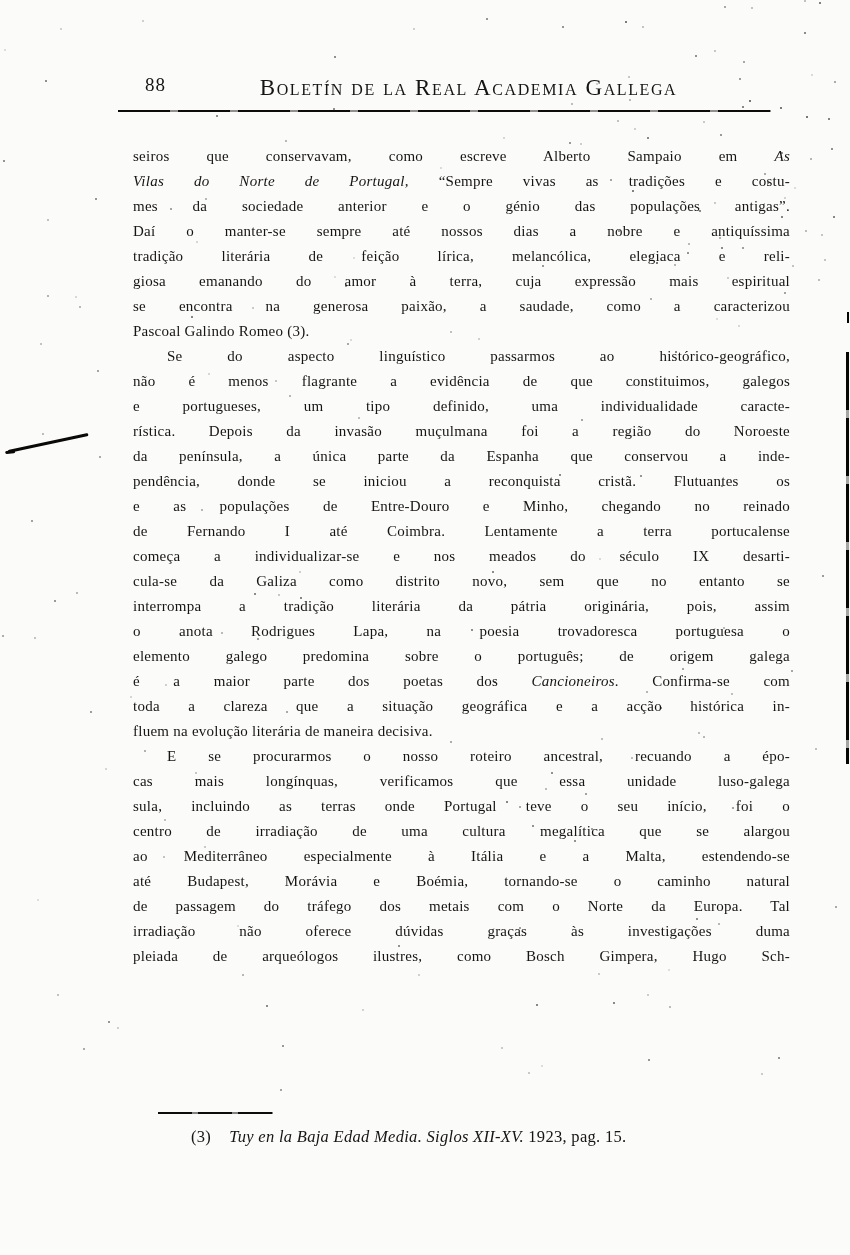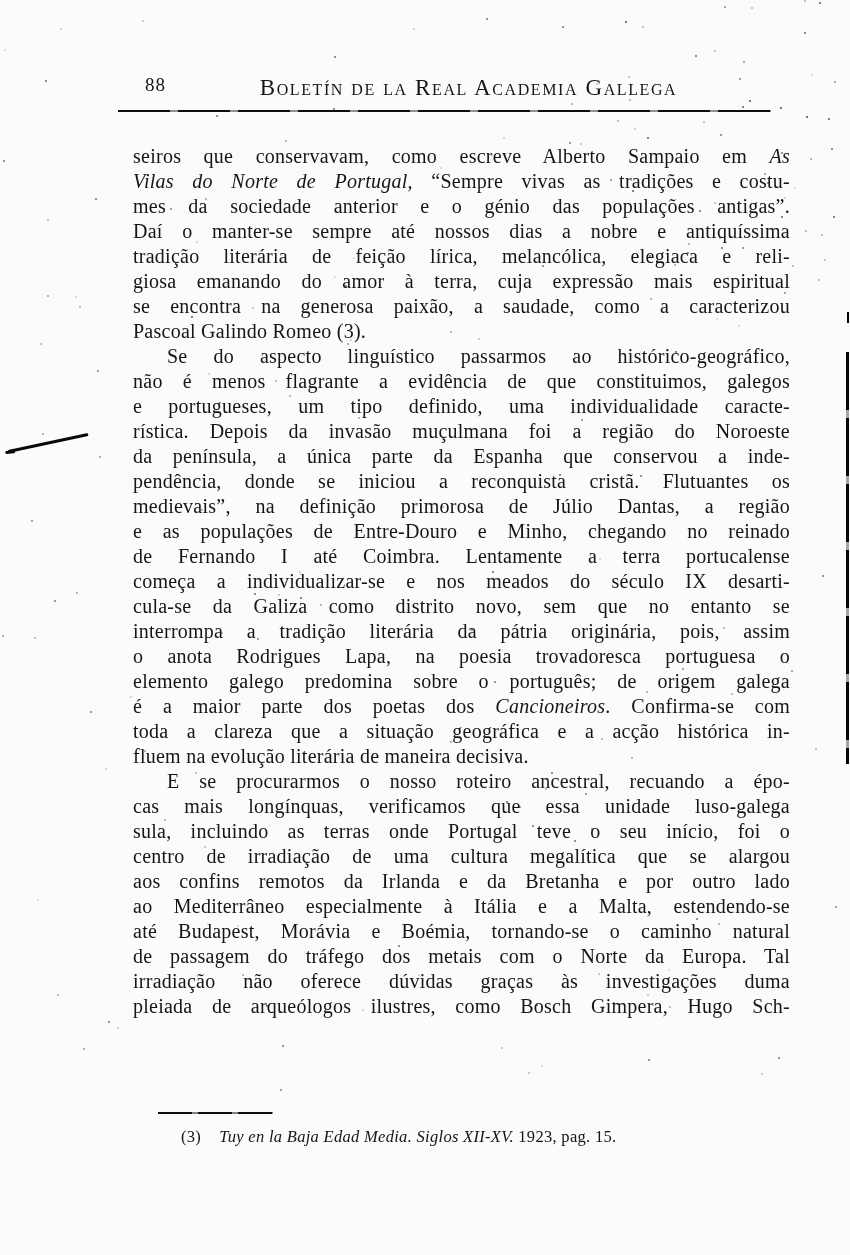--- a/index.html
+++ b/index.html
@@ -38,21 +38,21 @@
     box-sizing:border-box;
     white-space:nowrap;
   }
   .header-rule{
     position:absolute;left:118px;top:110px;width:653px;height:2px;
     background:repeating-linear-gradient(90deg,#0e0c0b 0 52px,rgba(14,12,11,.45) 52px 60px);
   }
   
   .body-text{
     position:absolute;left:133px;top:144px;width:657px;
-    font-size:20px;
+    font-size:15px;
     letter-spacing:.25px;
   }
   .paragraph{margin:0;padding:0;}
   .line{
     height:25px;line-height:25px;
     text-align:justify;
     -moz-text-align-last:justify;
     text-align-last:justify;
     overflow:hidden;
     white-space:normal;
@@ -62,21 +62,21 @@
     text-align-last:left;
   }
   .line.indent{text-indent:34px;}
   .line i{font-style:italic;}
   
   .footnote-sep{
     position:absolute;left:158px;top:1112px;width:115px;height:2px;
     background:repeating-linear-gradient(90deg,#0e0c0b 0 34px,rgba(14,12,11,.5) 34px 40px);
   }
   .footnote{
-    position:absolute;left:124px;top:1126px;width:657px;
+    position:absolute;left:134px;top:1126px;width:657px;
     font-size:16.5px;letter-spacing:.3px;line-height:22px;
   }
   .footnote .fn-marker{padding-left:57px;margin-right:18px;}
   .footnote i{font-style:italic;}
   
   .pen-mark{
     position:absolute;left:8px;top:450px;width:82px;height:2.6px;
     background:#0a0908;border-radius:2px;
     transform:rotate(-12deg);transform-origin:left center;
   }
@@ -116,38 +116,36 @@
         <div class="line">se encontra na generosa paixão, a saudade, como a caracterizou</div>
         <div class="line last">Pascoal Galindo Romeo (3).</div>
       </div>
       <div class="paragraph">
         <div class="line indent">Se do aspecto linguístico passarmos ao histórico-geográfico,</div>
         <div class="line">não é menos flagrante a evidência de que constituimos, galegos</div>
         <div class="line">e portugueses, um tipo definido, uma individualidade caracte-</div>
         <div class="line">rística. Depois da invasão muçulmana foi a região do Noroeste</div>
         <div class="line">da península, a única parte da Espanha que conservou a inde-</div>
         <div class="line">pendência, donde se iniciou a reconquista cristã. Flutuantes os</div>
-        <div class="line">medievais”, na definição primorosa de Júlio Dantas, a região</div>
         <div class="line">e as populações de Entre-Douro e Minho, chegando no reinado</div>
         <div class="line">de Fernando I até Coimbra. Lentamente a terra portucalense</div>
         <div class="line">começa a individualizar-se e nos meados do século IX desarti-</div>
         <div class="line">cula-se da Galiza como distrito novo, sem que no entanto se</div>
         <div class="line">interrompa a tradição literária da pátria originária, pois, assim</div>
         <div class="line">o anota Rodrigues Lapa, na poesia trovadoresca portuguesa o</div>
         <div class="line">elemento galego predomina sobre o português; de origem galega</div>
         <div class="line">é a maior parte dos poetas dos <i>Cancioneiros</i>. Confirma-se com</div>
         <div class="line">toda a clareza que a situação geográfica e a acção histórica in-</div>
         <div class="line last">fluem na evolução literária de maneira decisiva.</div>
       </div>
       <div class="paragraph">
         <div class="line indent">E se procurarmos o nosso roteiro ancestral, recuando a épo-</div>
         <div class="line">cas mais longínquas, verificamos que essa unidade luso-galega</div>
         <div class="line">sula, incluindo as terras onde Portugal teve o seu início, foi o</div>
         <div class="line">centro de irradiação de uma cultura megalítica que se alargou</div>
-        <div class="line">aos confins remotos da Irlanda e da Bretanha e por outro lado</div>
         <div class="line">ao Mediterrâneo especialmente à Itália e a Malta, estendendo-se</div>
         <div class="line">até Budapest, Morávia e Boémia, tornando-se o caminho natural</div>
         <div class="line">de passagem do tráfego dos metais com o Norte da Europa. Tal</div>
         <div class="line">irradiação não oferece dúvidas graças às investigações duma</div>
         <div class="line">pleiada de arqueólogos ilustres, como Bosch Gimpera, Hugo Sch-</div>
       </div>
     </div>
 
   <div class="footnote-sep"></div>
   <div class="footnote">

